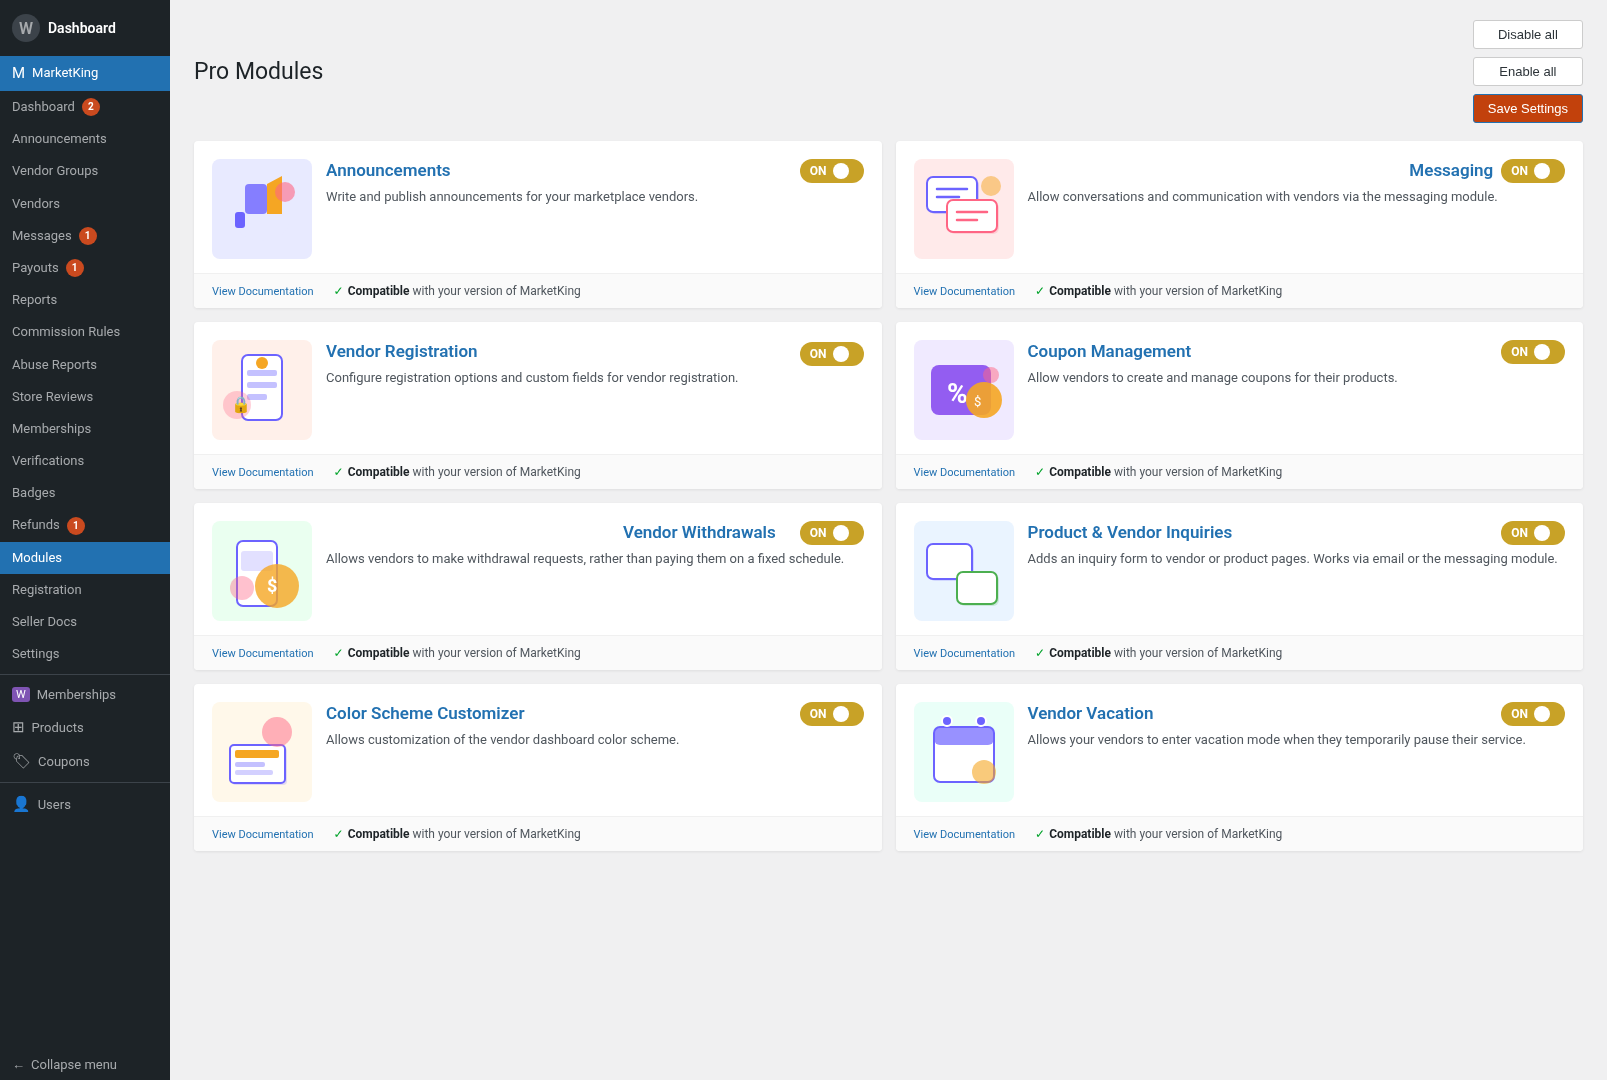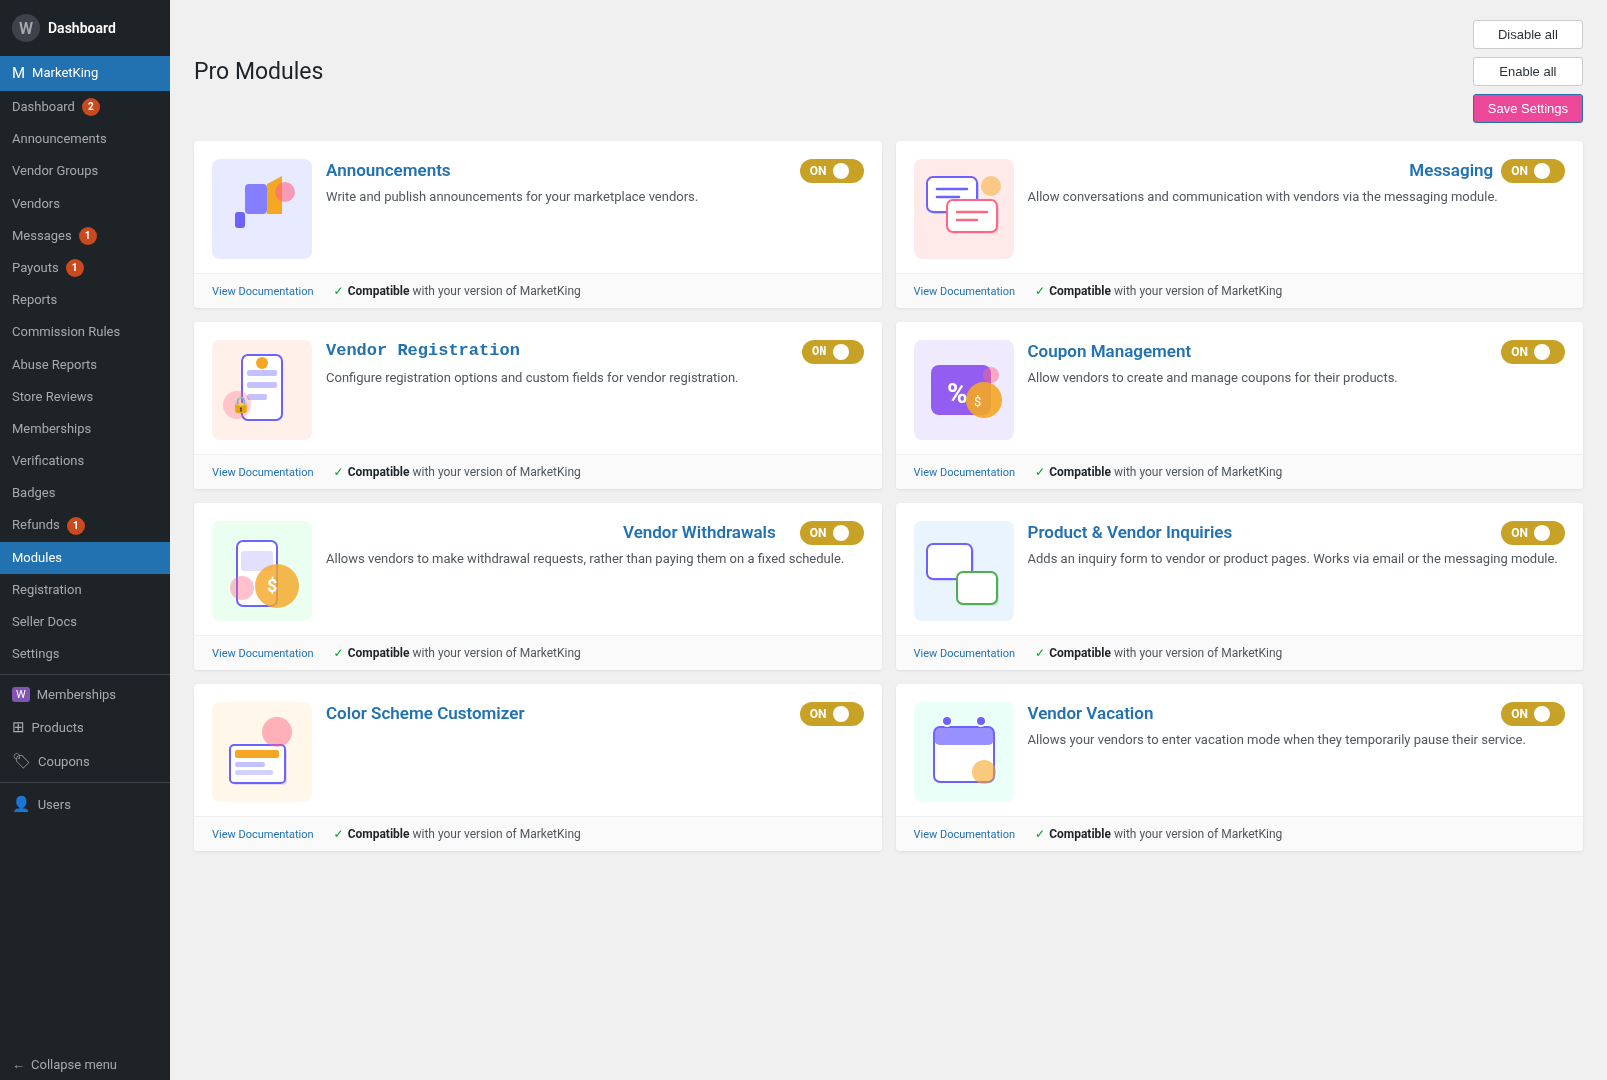--- a/index.html
+++ b/index.html
@@ -93,21 +93,21 @@
       border-radius: 3px;
       font-weight: 500;
       border: 1px solid;
     }
     .btn-outline {
       background: #fff;
       border-color: #ccc;
       color: #2c3338;
     }
     .btn-primary {
-      background: #ec4899;
+      background: #c2410c;
       border-color: #2271b1;
       color: #fff;
     }
 
     
     .modules-grid {
       display: grid;
       grid-template-columns: 1fr 1fr;
       gap: 14px;
     }
@@ -407,21 +407,21 @@
     <rect x="25" y="10" width="40" height="65" rx="6" fill="#fff" stroke="#6c63ff" stroke-width="2"></rect>
     <rect x="30" y="25" width="30" height="6" rx="2" fill="#6c63ff" opacity="0.4"></rect>
     <rect x="30" y="37" width="30" height="6" rx="2" fill="#6c63ff" opacity="0.4"></rect>
     <rect x="30" y="49" width="20" height="6" rx="2" fill="#6c63ff" opacity="0.4"></rect>
     <circle cx="45" cy="18" r="6" fill="#f5a623"></circle>
     <circle cx="20" cy="60" r="14" fill="#ff6584" opacity="0.3"></circle>
     <text x="14" y="65" font-size="16" fill="#ff6584">🔒</text>
   </svg>
       </div>
       <div class="module-content">
-        <div style="display:flex;align-items:flex-start;justify-content:space-between;gap:8px;font-family:Liberation Mono, monospace;">
+        <div style="display:flex;align-items:center;justify-content:space-between;gap:8px;">
           <div class="module-title">Vendor Registration</div>
           <div class="module-toggle">
             <div class="toggle-on">
               <span>ON</span>
             </div>
           </div>
         </div>
         <div class="module-desc">Configure registration options and custom fields for vendor registration.</div>
       </div>
     </div>
@@ -543,20 +543,21 @@
       </div>
       <div class="module-content">
         <div style="display:flex;align-items:flex-start;justify-content:space-between;gap:8px;">
           <div class="module-title">Color Scheme Customizer</div>
           <div class="module-toggle">
             <div class="toggle-on">
               <span>ON</span>
             </div>
           </div>
         </div>
+        <div class="module-desc">Allows customization of the vendor dashboard color scheme.</div>
       </div>
     </div>
     <div class="module-footer">
       <a class="view-docs">View Documentation</a>
       <div class="compatible-text">
         <span class="check">✓</span>
         <span><strong>Compatible</strong> with your version of MarketKing</span>
       </div>
     </div>
   </div>

